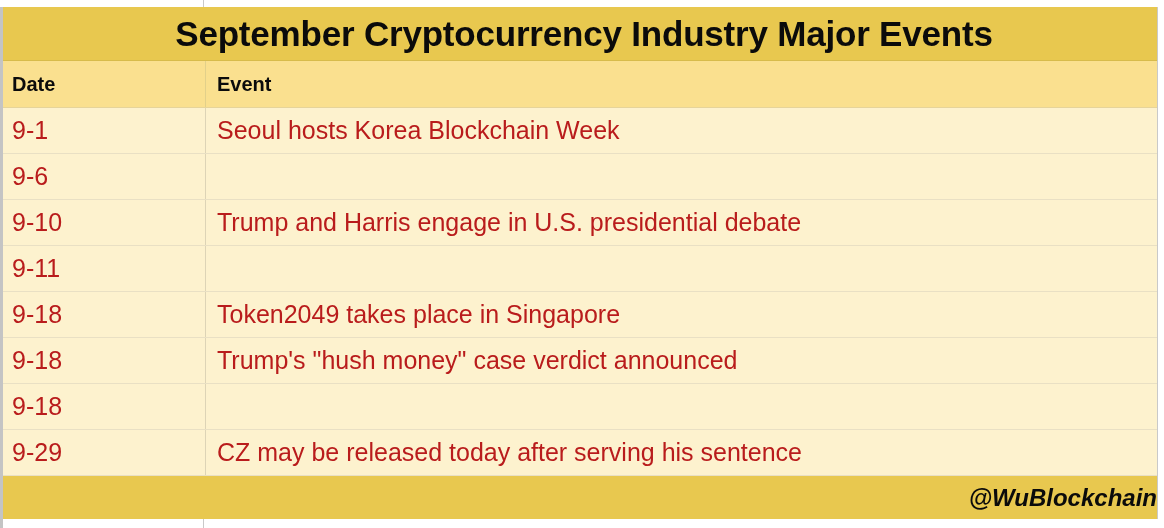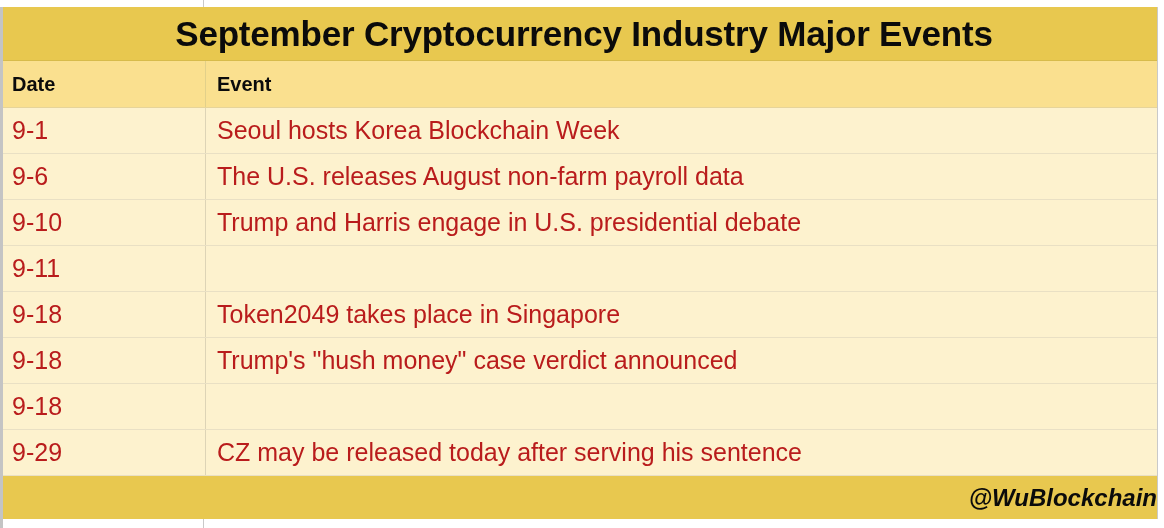--- a/index.html
+++ b/index.html
@@ -178,21 +178,20 @@
       <div class="cell-date">Date</div>
       <div class="cell-event">Event</div>
     </div>
 
     <div class="row body-row">
       <div class="cell-date">9-1</div>
       <div class="cell-event">Seoul hosts Korea Blockchain Week</div>
     </div>
     <div class="row body-row">
       <div class="cell-date">9-6</div>
-      <div class="cell-event">The U.S. releases August non-farm payroll data</div>
     </div>
     <div class="row body-row">
       <div class="cell-date">9-10</div>
       <div class="cell-event">Trump and Harris engage in U.S. presidential debate</div>
     </div>
     <div class="row body-row">
       <div class="cell-date">9-11</div>
     </div>
     <div class="row body-row">
       <div class="cell-date">9-18</div>

